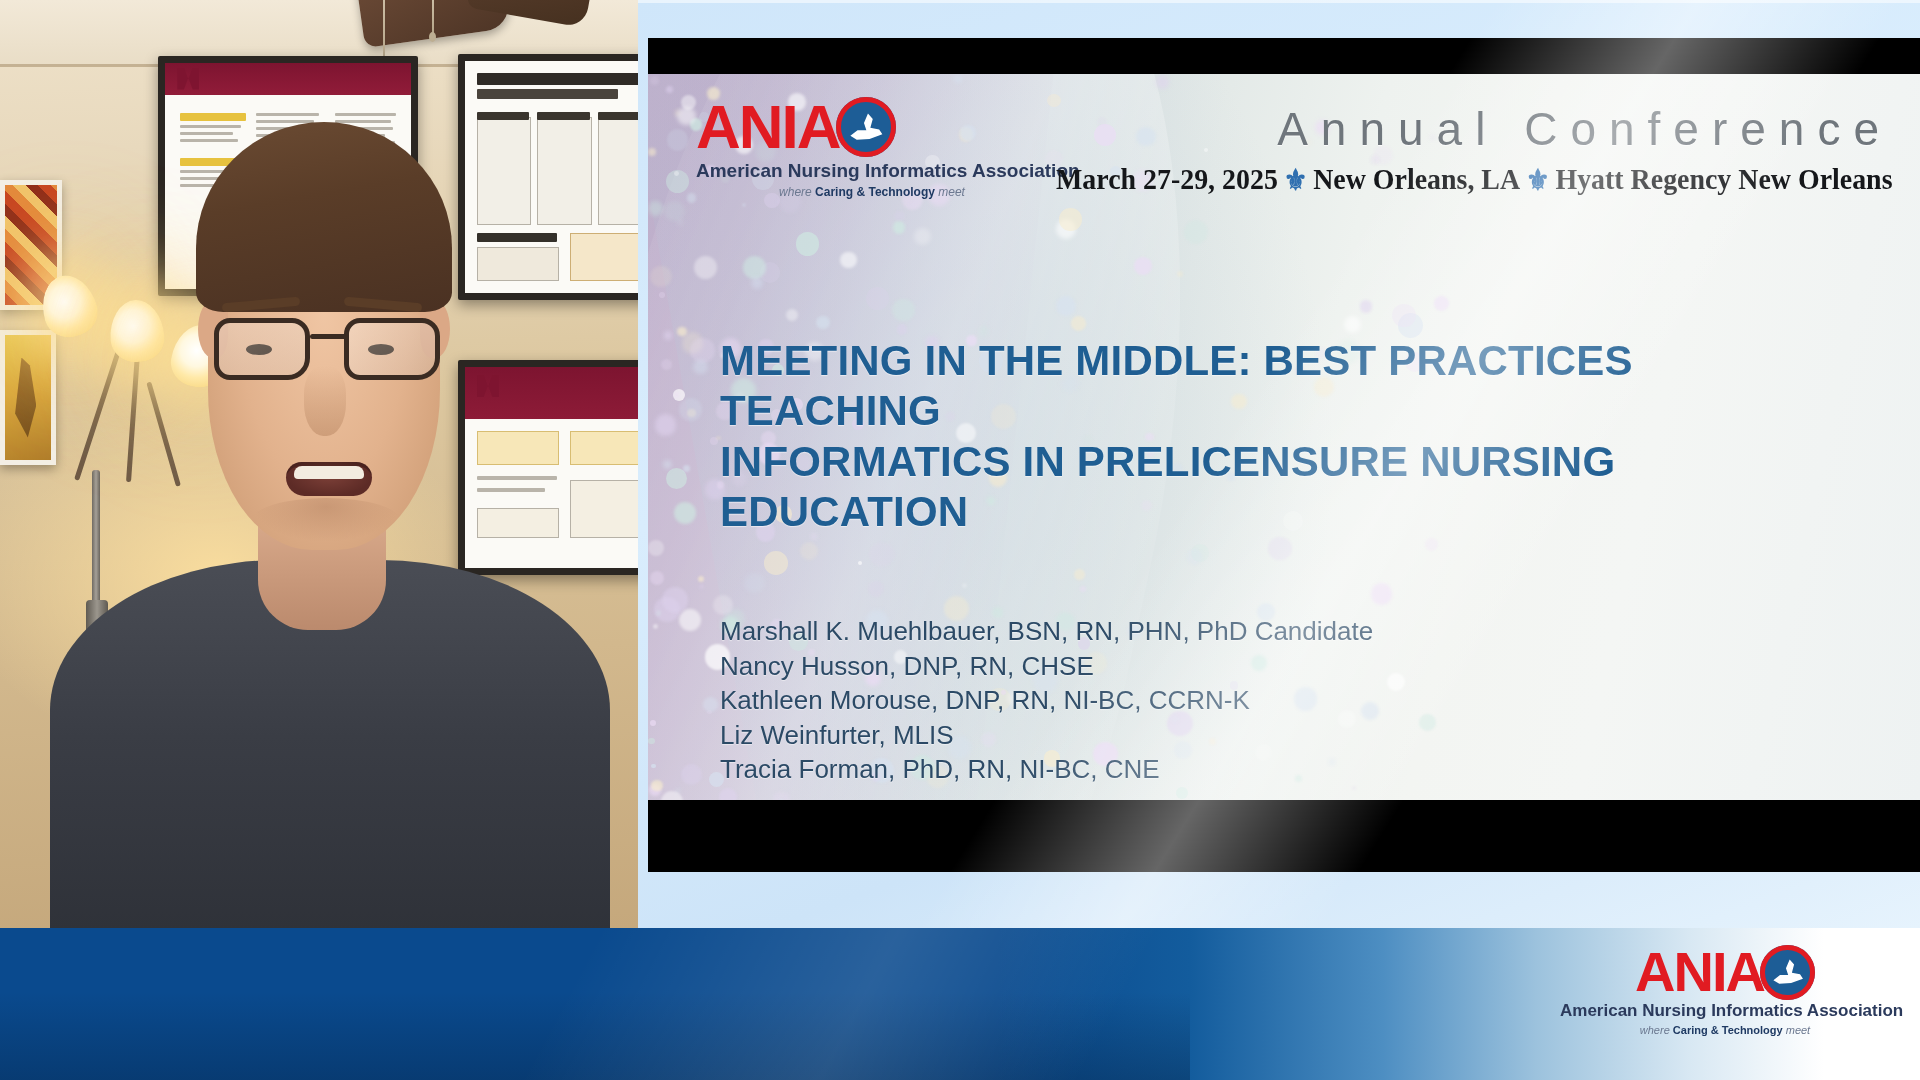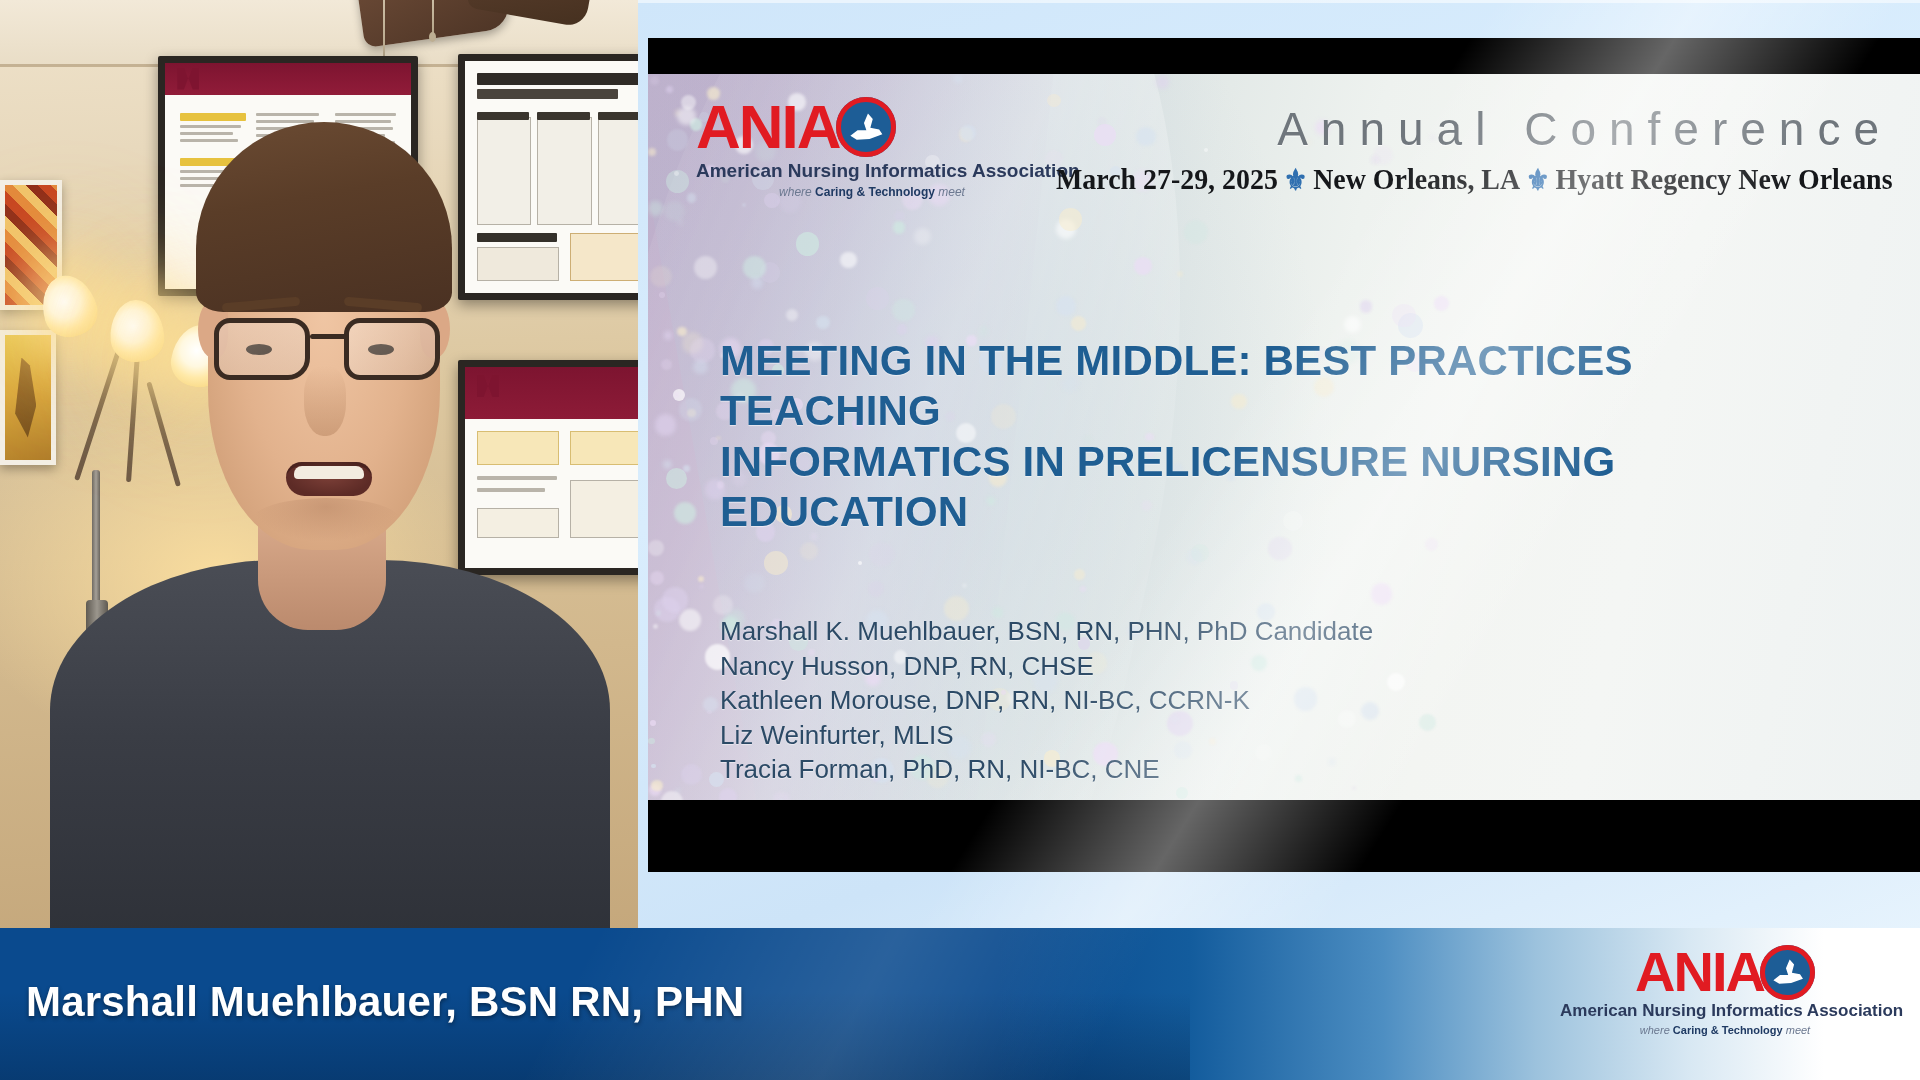--- a/index.html
+++ b/index.html
@@ -854,21 +854,20 @@
       <div class="slide-bar" id="bar-top"></div>
       <div class="slide-bar" id="bar-bottom"></div>
     </div>
   </div>
 
   <div id="banner">
     <div id="banner-bg"></div>
     <div id="banner-dark"></div>
     <div id="banner-sheen"></div>
 
-    <div id="speaker-name">Marshall Muehlbauer, BSN RN, PHN</div>
 
     <div id="ania-logo-banner">
       <div class="ania-wordmark" style="justify-content:center">
         <span class="ania-text" style="font-size:56px">ANIA</span>
         <span class="ania-mark" style="width:55px;height:55px;margin-left:-4px">
           <span class="ania-mark-ring" style="border-width:5px"></span>
           <span class="ania-dove" style="left:9px;top:9px;width:37px;height:37px"></span>
         </span>
       </div>
       <div class="ania-sub" style="font-size:17px;margin-top:1px">American Nursing Informatics Association</div>

